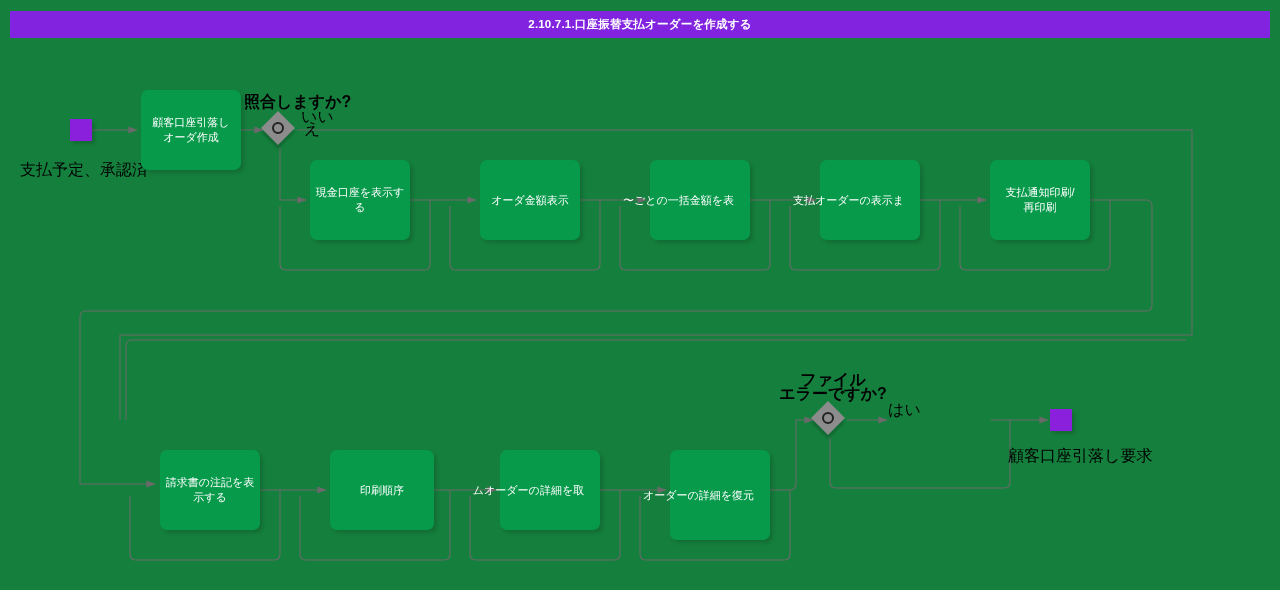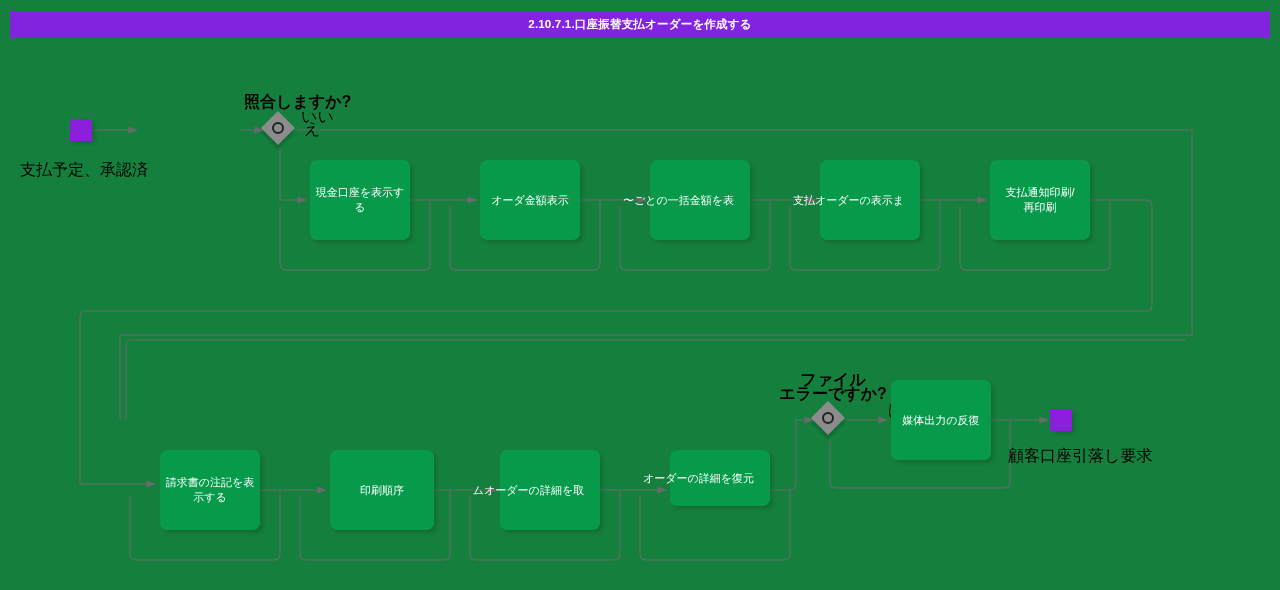--- a/index.html
+++ b/index.html
@@ -178,20 +178,26 @@
 
       <path d="M991,420 L1048,420" marker-end="url(#arw)"></path>
 
       <path d="M1010,420 L1010,426"></path>
     </g>
   </svg>
 
   <div class="terminator" style="left:70px; top:119px;"></div>
   <div class="label center" style="left:20px; top:146px; width:120px;margin-top:18px;">支払予定、承認済</div>
 
+  <div class="node" style="left:141px; top:90px; width:100px; height:80px;">
+    <span style="display:block;">
+      <span>顧客口座引落し</span><br>
+      <span>オーダ作成</span>
+    </span>
+  </div>
 
   <div class="decision" style="left:263px; top:113px;">
     <div class="dia"></div>
     <div class="ring"></div>
   </div>
   <div class="label bold" style="left:244px; top:96px;">照合しますか?</div>
   <div class="label" style="left:301px; top:111px;">いい</div>
   <div class="label" style="left:304px; top:123px;">え</div>
 
   <div class="node" style="left:310px; top:160px; width:100px; height:80px;">
@@ -228,32 +234,29 @@
   </div>
 
   <div class="node" style="left:330px; top:450px; width:104px; height:80px;">
     <span>印刷順序</span>
   </div>
 
   <div class="node clip" style="left:500px; top:450px; width:100px; height:80px;">
     <span>ムオーダーの詳細を取</span>
   </div>
 
-  <div class="node clip" style="left:670px; top:450px; width:100px; height:56px;">
+  <div class="node clip" style="left:670px; top:450px; width:100px; height:90px;">
     <span>オーダーの詳細を復元</span>
   </div>
 
   <div class="decision" style="left:813px; top:403px;">
     <div class="dia"></div>
     <div class="ring"></div>
   </div>
   <div class="label bold center" style="left:778px; top:374px; width:110px;">ファイル</div>
   <div class="label bold center" style="left:778px; top:388px; width:110px;">エラーですか?</div>
   <div class="label" style="left:888px; top:405px;font-family:Liberation Mono, monospace;">はい</div>
 
-  <div class="node" style="left:891px; top:380px; width:100px; height:80px;">
-    <span>媒体出力の反復</span>
-  </div>
 
   <div class="terminator" style="left:1050px; top:409px;"></div>
   <div class="label" style="left:1008px; top:450px;text-align:right;">顧客口座引落し要求</div>
 
 </div>
 
 </body></html>

